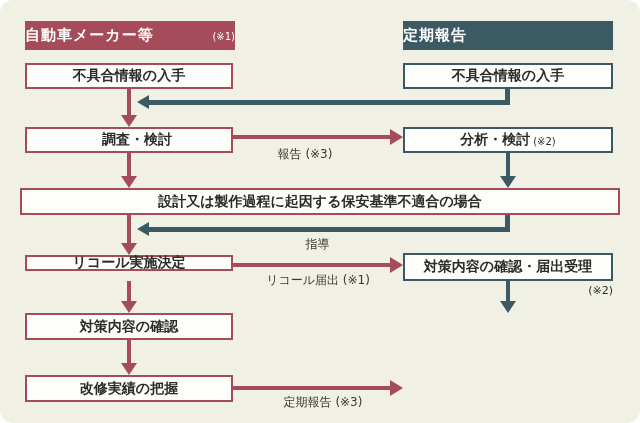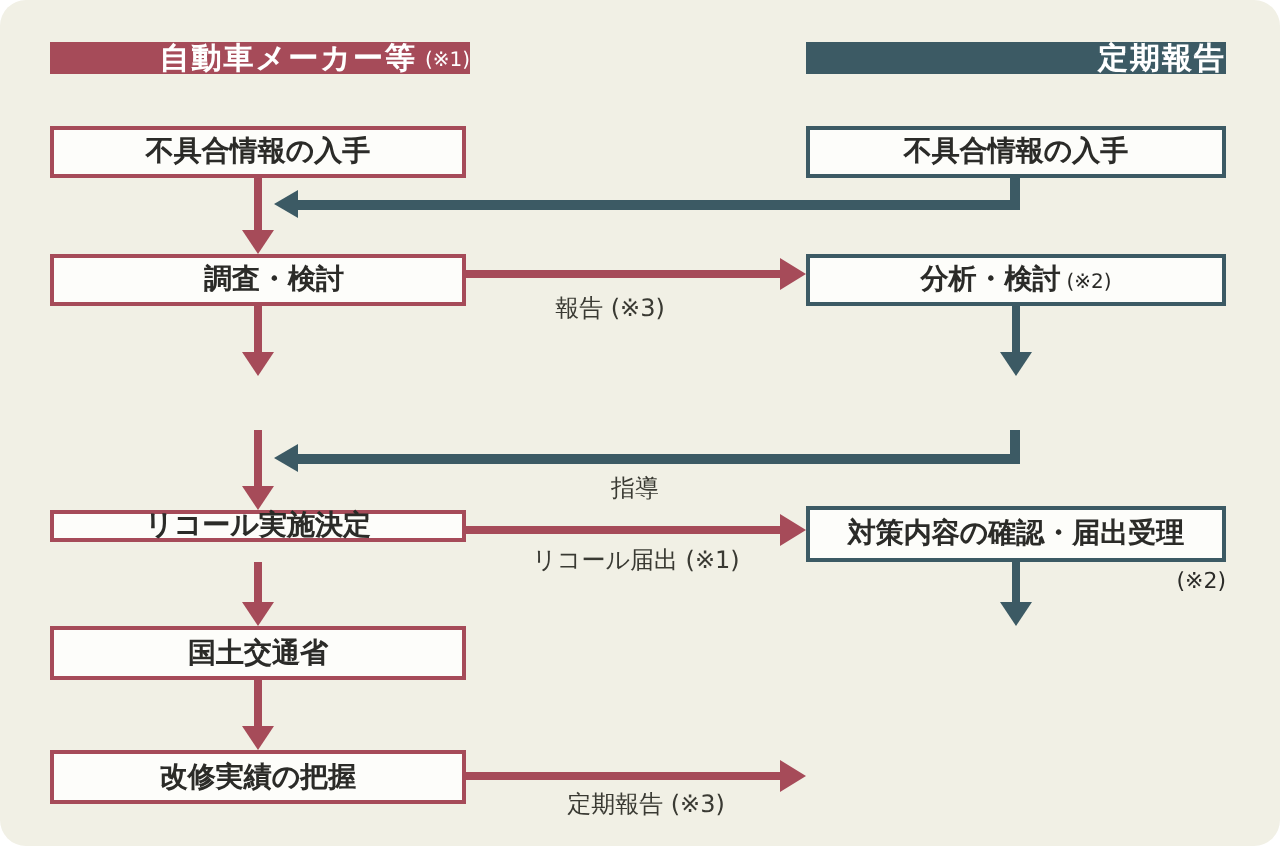--- a/index.html
+++ b/index.html
@@ -1,19 +1,19 @@
 <!DOCTYPE html>
 <html style="--maker: #a64b59; --mlit: #3c5a64; --bg: #f1f0e5;"><head>
 <meta charset="utf-8">
 <style>
   html,body{margin:0;padding:0;background:#ffffff;font-family:"DejaVu Sans","Liberation Sans",sans-serif;}
   .panel{position:relative;width:640px;height:423px;background:var(--bg,#f1f0e5);border-radius:13px;overflow:hidden;}
   .mk{color:var(--maker,#a64b59);}
   .ml{color:var(--mlit,#3c5a64);}
-  .hdr{position:absolute;height:16px;display:flex;align-items:center;justify-content:flex-end;gap:4px;color:#fff;}
+  .hdr{position:absolute;height:29px;display:flex;align-items:center;justify-content:space-between;gap:4px;color:#fff;}
   .hdr .t{font-size:15px;font-weight:bold;letter-spacing:1px;}
   .hdr .n{font-size:10px;font-weight:normal;margin-top:2px;}
   .hdr-maker{left:25px;top:21px;width:210px;background:var(--maker,#a64b59);}
   .hdr-mlit{left:403px;top:21px;width:210px;background:var(--mlit,#3c5a64);}
   .box{position:absolute;background:#fdfdfa;display:flex;align-items:center;justify-content:center;gap:3px;
        font-size:14px;font-weight:600;color:#2b2b28;box-sizing:border-box;}
   .box .note{font-size:10px;font-weight:normal;margin-top:2px;}
   .b-mk{border:2px solid var(--maker,#a64b59);}
   .b-ml{border:2px solid var(--mlit,#3c5a64);}
   .line{position:absolute;background:currentColor;}
@@ -39,38 +39,41 @@
   <div class="box b-mk" style="left:25px;top:63px;width:208px;height:26px;">
     <span>不具合情報の入手</span>
   </div>
   <div class="box b-mk" style="left:25px;top:127px;width:208px;height:26px;padding-left:16px;">
     <span>調査・検討</span>
   </div>
   <div class="box b-mk" style="left:25px;top:255px;width:208px;height:16px;">
     <span>リコール実施決定</span>
   </div>
   <div class="box b-mk" style="left:25px;top:313px;width:208px;height:27px;">
-    <span>国土交通省</span>
+    <span>対策内容の確認</span>
   </div>
   <div class="box b-mk" style="left:25px;top:375px;width:208px;height:27px;">
     <span>改修実績の把握</span>
   </div>
 
   <div class="box b-ml" style="left:403px;top:63px;width:210px;height:26px;">
     <span>不具合情報の入手</span>
   </div>
   <div class="box b-ml" style="left:403px;top:127px;width:210px;height:26px;">
     <span>分析・検討</span>
     <span class="note">(※2)</span>
   </div>
   <div class="box b-ml" style="left:403px;top:253px;width:210px;height:28px;">
     <span>対策内容の確認・届出受理</span>
   </div>
   <div class="subnote" style="left:543px;top:284px;width:70px;">(※2)</div>
 
+  <div class="box b-mk" style="left:20px;top:188px;width:600px;height:27px;">
+    <span>設計又は製作過程に起因する保安基準不適合の場合</span>
+  </div>
 
   <div class="mk">
     <div class="line" style="left:127px;top:89px;width:4px;height:27px;"></div>
     <div class="head-down" style="left:121px;top:115px;"></div>
   </div>
   <div class="mk">
     <div class="line" style="left:127px;top:153px;width:4px;height:24px;"></div>
     <div class="head-down" style="left:121px;top:176px;"></div>
   </div>
   <div class="mk">

